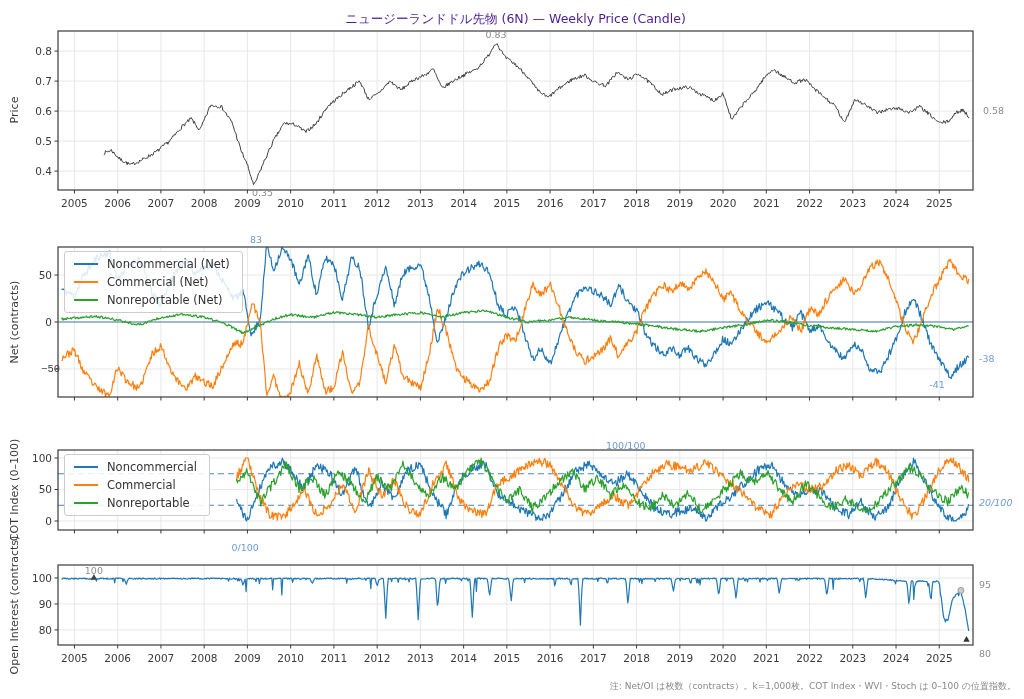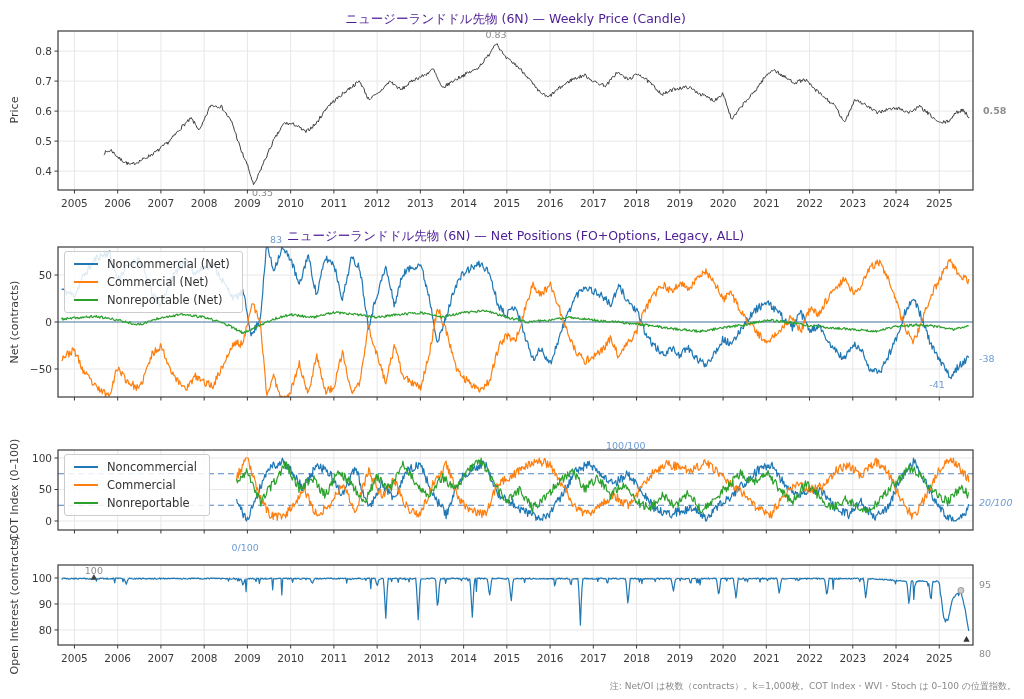--- a/index.html
+++ b/index.html
@@ -22,21 +22,20 @@
   .ann{position:absolute;font-size:9.5px;white-space:nowrap;z-index:4;transform:translate(-50%,-50%);}
   .ann.right{transform:translateY(-50%);}
   .ann.blue{color:#6c9bd2;} .ann.gray{color:#8c8c8c;}
   svg{position:absolute;left:0;top:0;}
 </style>
 </head>
 <body>
 
 <div class="figure" id="figure">
   <div class="title t1">ニュージーランドドル先物 (6N) — Weekly Price (Candle)</div>
-  <div class="title t2">ニュージーランドドル先物 (6N) — Net Positions (FO+Options, Legacy, ALL)</div>
 
   <div class="ylabel y1">Price</div>
   <div class="ylabel y2">Net (contracts)</div>
   <div class="ylabel y3">COT Index (0–100)</div>
   <div class="ylabel y4">Open Interest (contracts)</div>
 
   <svg id="chart-svg" width="1024" height="699">
       <g>
         <line x1="74.43194706994794" y1="31" x2="74.43194706994794" y2="190" stroke="#e7e7e7" stroke-width="1"></line>
         <line x1="117.67391304348274" y1="31" x2="117.67391304348274" y2="190" stroke="#e7e7e7" stroke-width="1"></line>
@@ -332,25 +331,25 @@
     <div class="tick xtick" style="left: 636.578px; top: 197px;">2018</div>
     <div class="tick xtick" style="left: 679.819px; top: 197px;">2019</div>
     <div class="tick xtick" style="left: 723.061px; top: 197px;">2020</div>
     <div class="tick xtick" style="left: 766.303px; top: 197px;">2021</div>
     <div class="tick xtick" style="left: 809.545px; top: 197px;">2022</div>
     <div class="tick xtick" style="left: 852.787px; top: 197px;">2023</div>
     <div class="tick xtick" style="left: 896.029px; top: 197px;">2024</div>
     <div class="tick xtick" style="left: 939.271px; top: 197px;">2025</div>
     <div class="ann gray" style="left: 496.041px; top: 34.3px; text-align: center;">0.83</div>
     <div class="ann gray" style="left: 262.534px; top: 191.5px;">0.35</div>
-    <div class="ann gray right" style="left: 983px; top: 109.6px; font-weight: bold;">0.58</div>
-    <div class="tick ytick" style="left: 12px; top: 368.992px;">−50</div>
+    <div class="ann gray right" style="left: 983px; top: 109.6px;">0.58</div>
+    <div class="tick ytick" style="left: 20px; top: 368.992px; font-family: Liberation Mono, monospace;">−50</div>
     <div class="tick ytick" style="left: 12px; top: 322px;">0</div>
     <div class="tick ytick" style="left: 12px; top: 275.008px;">50</div>
-    <div class="ann blue" style="left: 256.048px; top: 239.293px; margin-left: 20px;">83</div>
+    <div class="ann blue" style="left: 256.048px; top: 239.293px;">83</div>
     <div class="ann blue right" style="left: 979px; top: 357.714px;">-38</div>
     <div class="ann blue" style="left: 937.109px; top: 384.03px;">-41</div>
     <div class="tick ytick" style="left: 12px; top: 520.992px;">0</div>
     <div class="tick ytick" style="left: 12px; top: 489.496px;">50</div>
     <div class="tick ytick" style="left: 12px; top: 458px;">100</div>
     <div class="ann blue" style="left: 625.767px; top: 444.772px;">100/100</div>
     <div class="ann blue" style="left: 245.238px; top: 547px;">0/100</div>
     <div class="ann blue right" style="left: 979px; top: 502.094px; font-style: italic;">20/100</div>
     <div class="tick ytick" style="left: 12px; top: 629.935px;">80</div>
     <div class="tick ytick" style="left: 12px; top: 603.961px;">90</div>

